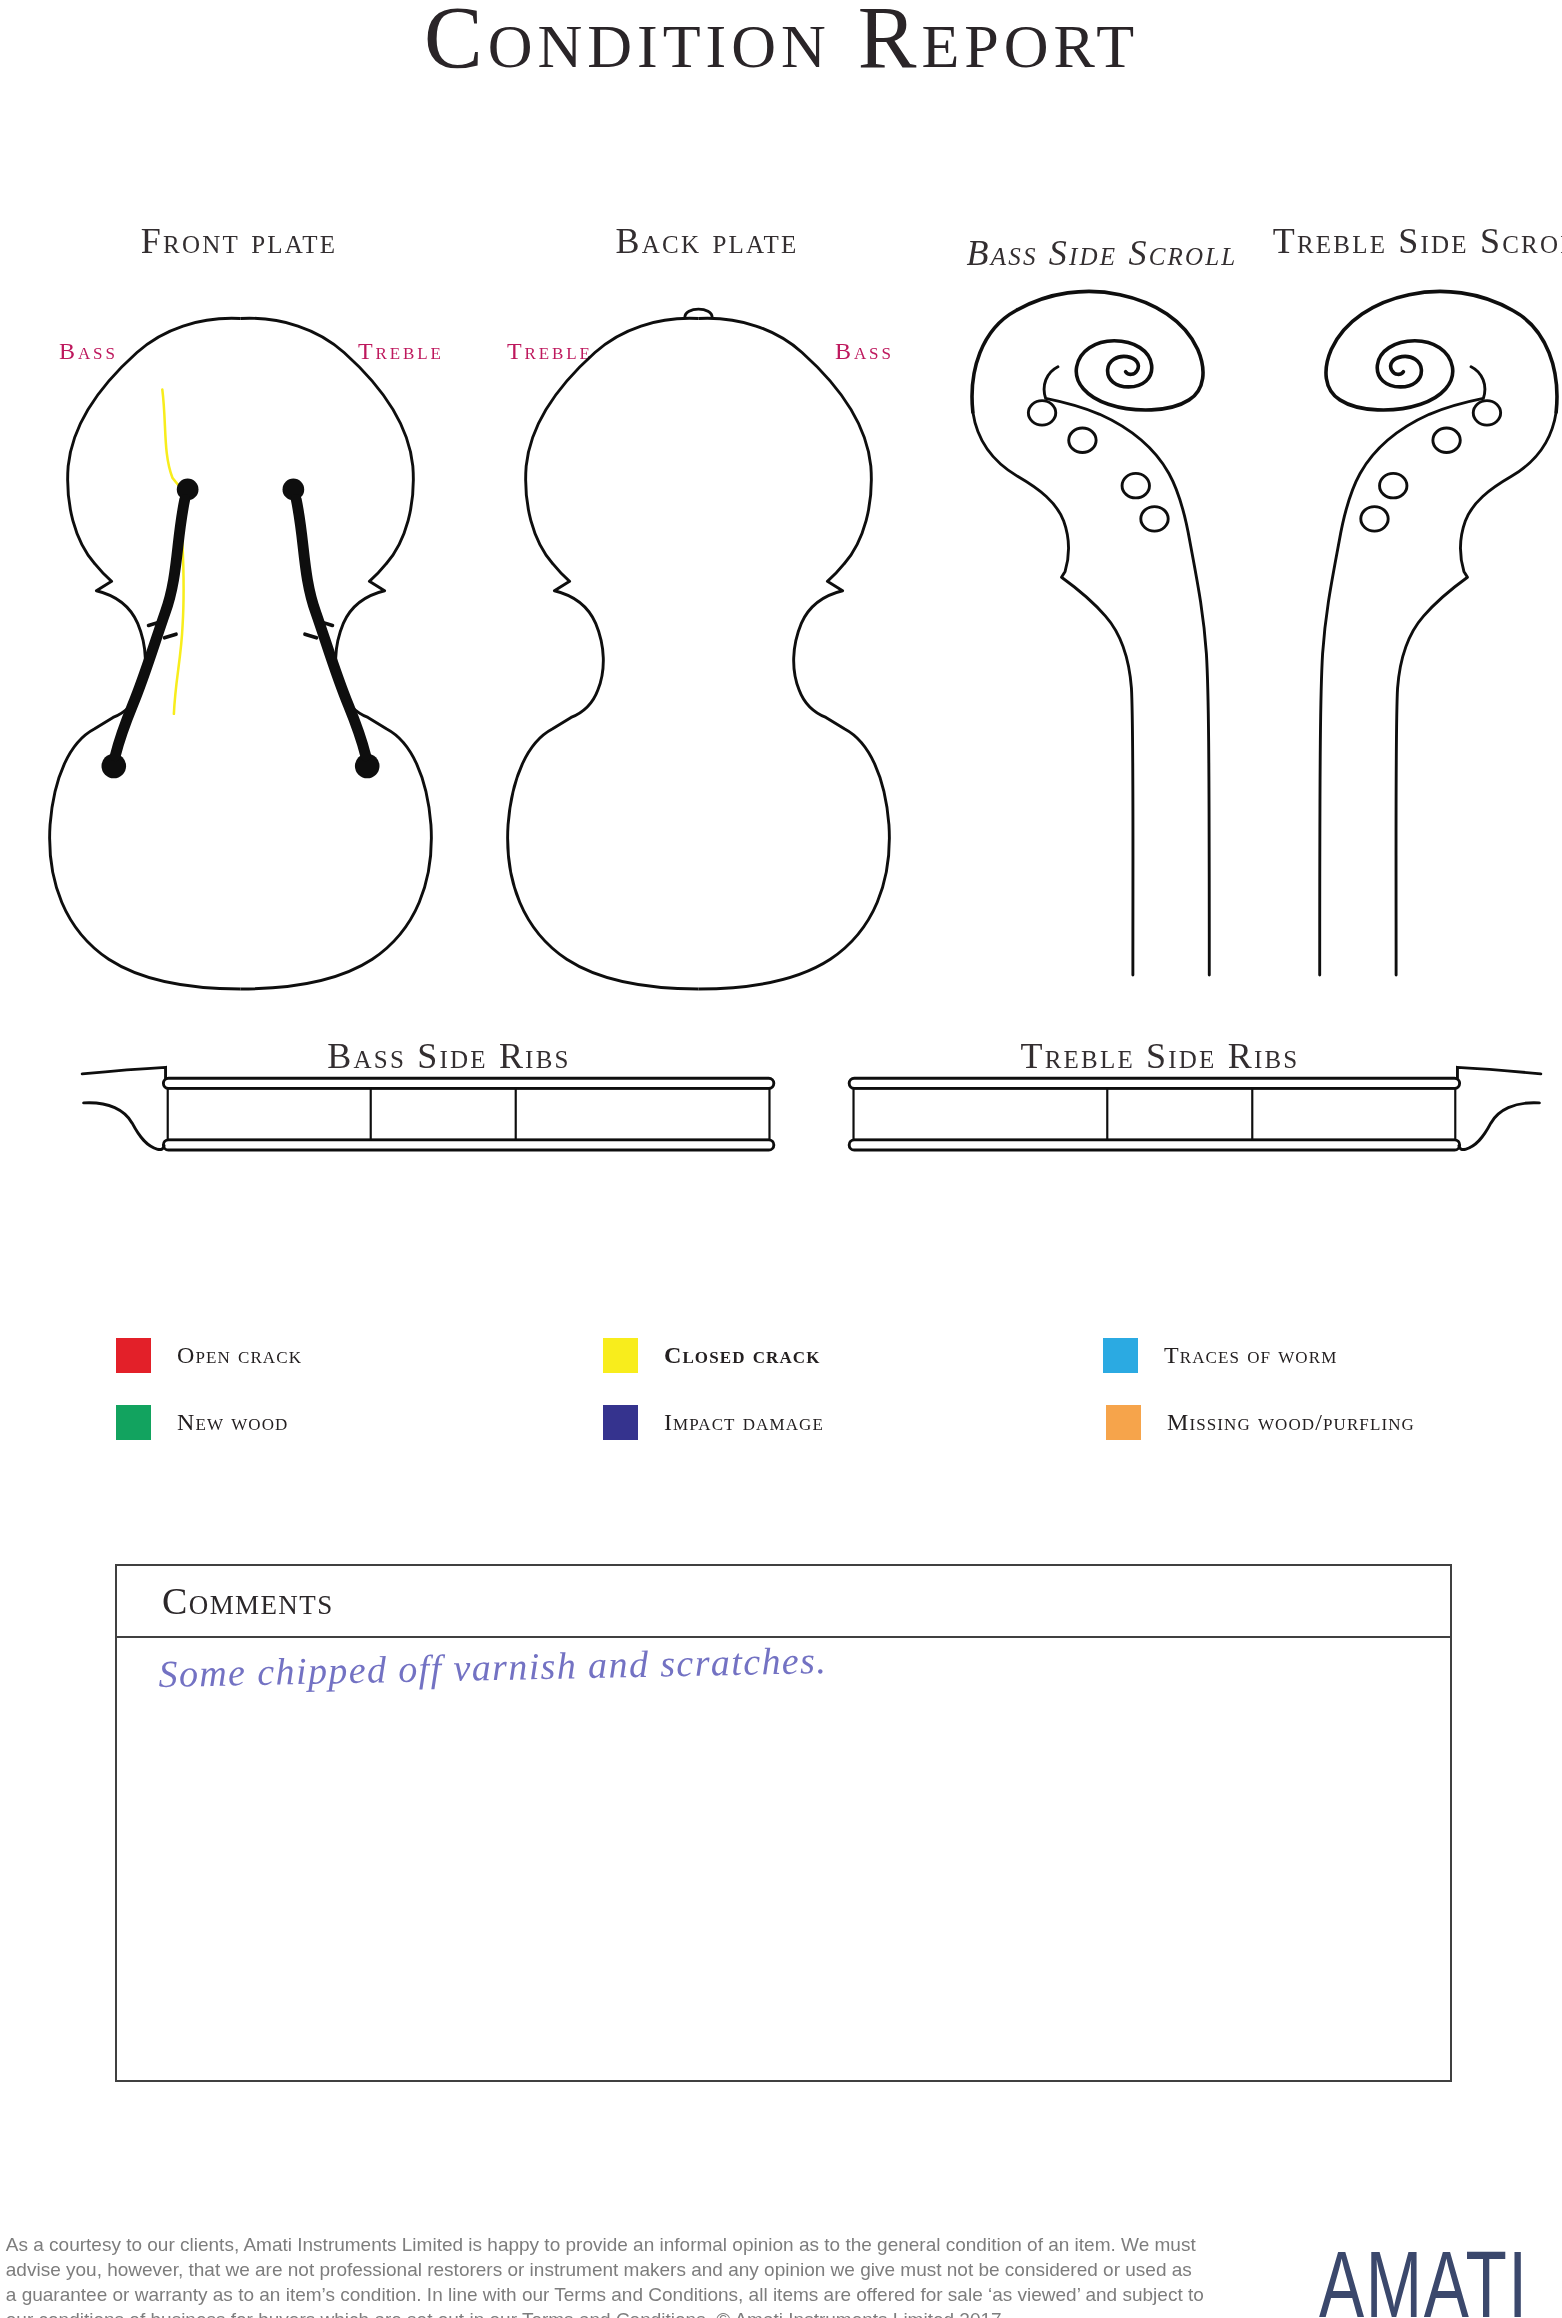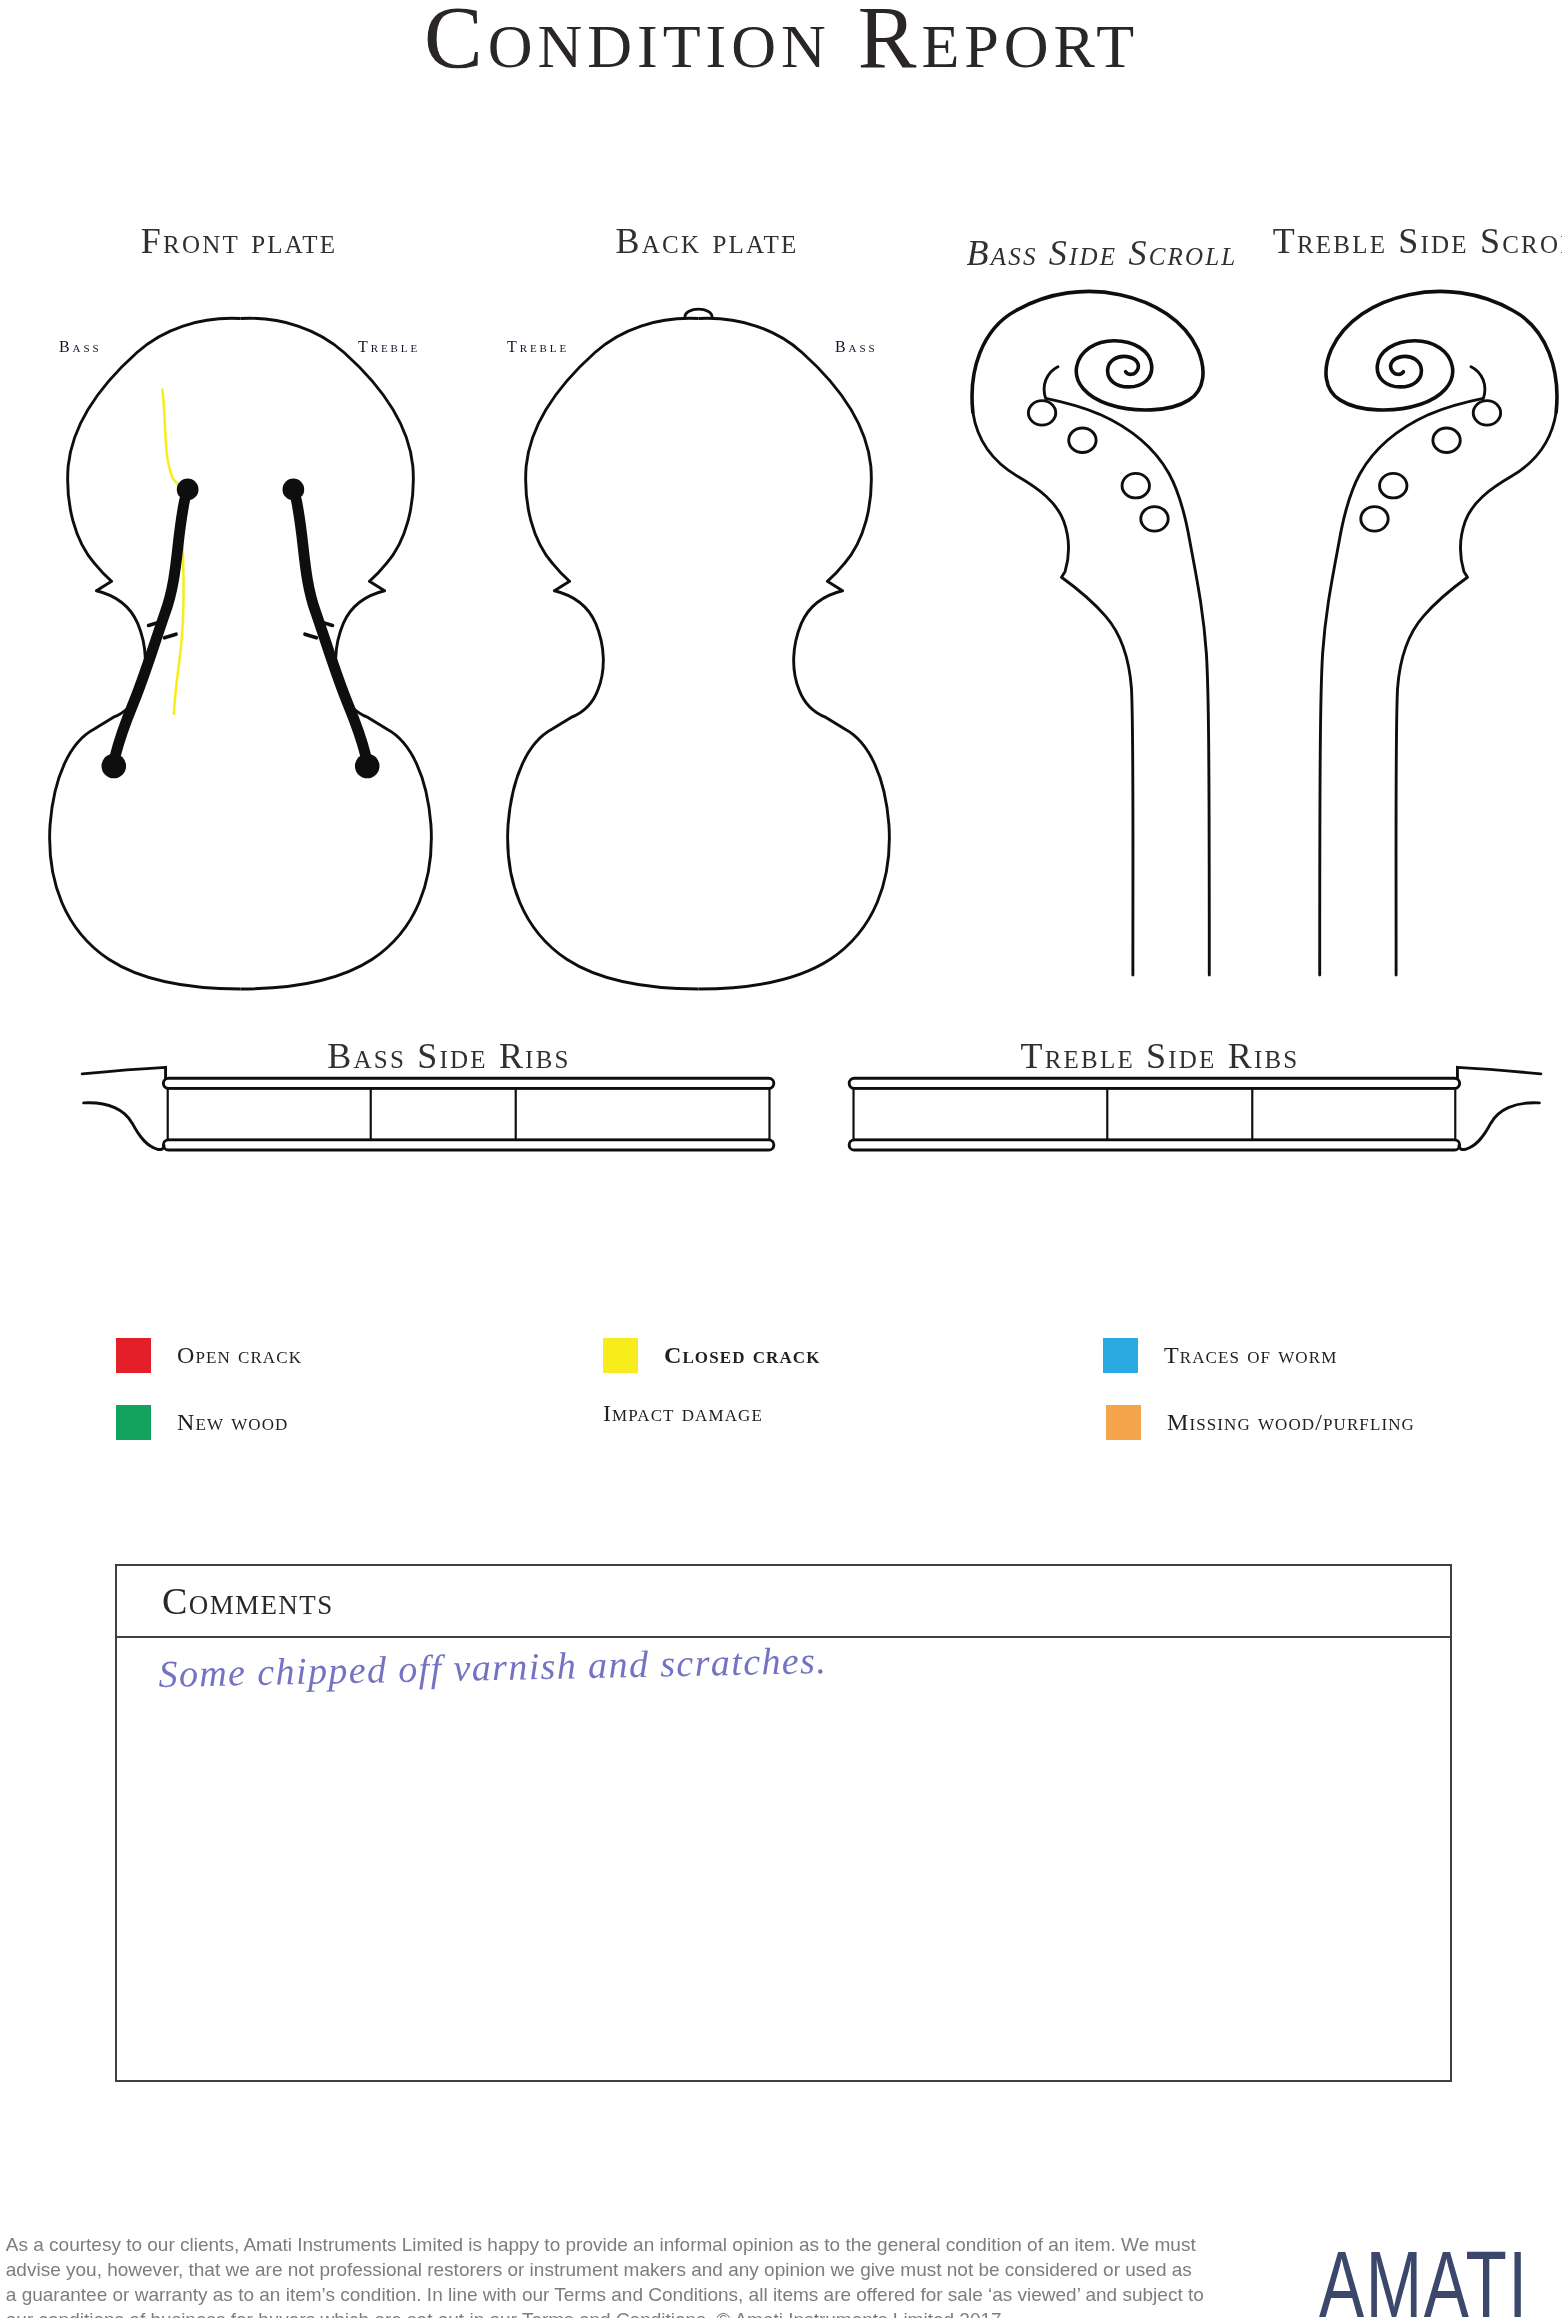--- a/index.html
+++ b/index.html
@@ -2,21 +2,21 @@
 <html style="font-size:11.6px"><head>
 <meta charset="utf-8">
 <style>
   html,body{margin:0;padding:0;background:#ffffff;}
   .page{position:relative;width:1563px;height:2319px;background:#ffffff;overflow:hidden;
         font-family:"Liberation Serif",serif;color:#242021;padding-left:18px;}
   .title{position:absolute;top:-13px;left:0;width:1563px;text-align:center;
          font-size:88px;letter-spacing:5px;color:#2a2528;font-variant:small-caps;}
   .sec-header{position:absolute;font-size:36px;letter-spacing:2.2px;color:#332e30;
               font-variant:small-caps;text-align:center;transform:translateX(-50%);white-space:nowrap;}
-  .corner-label{position:absolute;font-size:16px;letter-spacing:2.9px;color:#0f172a;
+  .corner-label{position:absolute;font-size:24px;letter-spacing:2.9px;color:#be185d;
                 font-variant:small-caps;white-space:nowrap;}
   .drawing{position:absolute;}
   .legend-item{position:absolute;display:flex;align-items:center;gap:26px;height:36px;}
   .legend-label{font-size:24px;letter-spacing:1.1px;color:#242021;font-variant:small-caps;white-space:nowrap;}
   .legend-item.bold .legend-label{font-weight:bold;}
   .swatch{display:block;}
   .comments-box{position:absolute;left:115px;top:1564px;width:1337px;height:518px;
                 border:2.2px solid #404040;background:#ffffff;box-sizing:border-box;}
   .comments-header{height:70px;border-bottom:2.2px solid #404040;display:flex;align-items:center;}
   .comments-title{font-size:38px;letter-spacing:1.4px;color:#2b2729;font-variant:small-caps;margin-left:45px;}
@@ -148,21 +148,21 @@
         <rect width="48" height="48" fill="#2baae2"></rect>
       </svg>
     <span class="legend-label">Traces of worm</span>
   </div>
   <div class="legend-item" style="left:116px;top:1404px;">
     <svg class="swatch" width="35" height="35" viewBox="0 0 48 48">
         <rect width="48" height="48" fill="#12a35f"></rect>
       </svg>
     <span class="legend-label">New wood</span>
   </div>
-  <div class="legend-item" style="left:603px;top:1374px;flex-direction:column;">
+  <div class="legend-item" style="left:603px;top:1404px;">
     <svg class="swatch" width="35" height="35" viewBox="0 0 48 48">
         <rect width="48" height="48" fill="#35338e"></rect>
       </svg>
     <span class="legend-label">Impact damage</span>
   </div>
   <div class="legend-item" style="left:1106px;top:1404px;">
     <svg class="swatch" width="35" height="35" viewBox="0 0 48 48">
         <rect width="48" height="48" fill="#f6a44b"></rect>
       </svg>
     <span class="legend-label">Missing wood/purfling</span>

